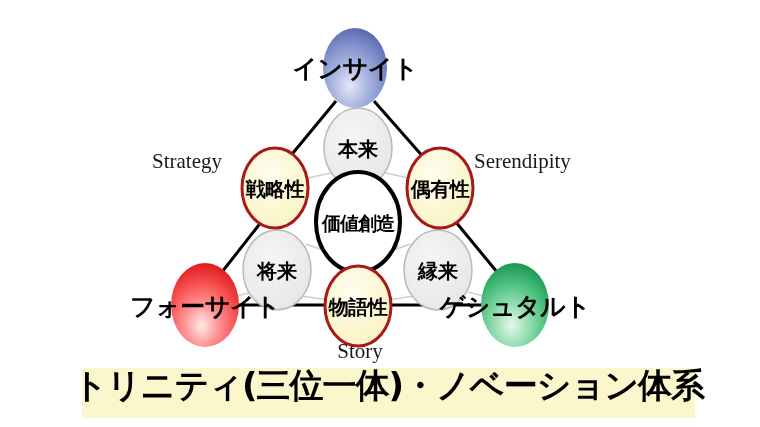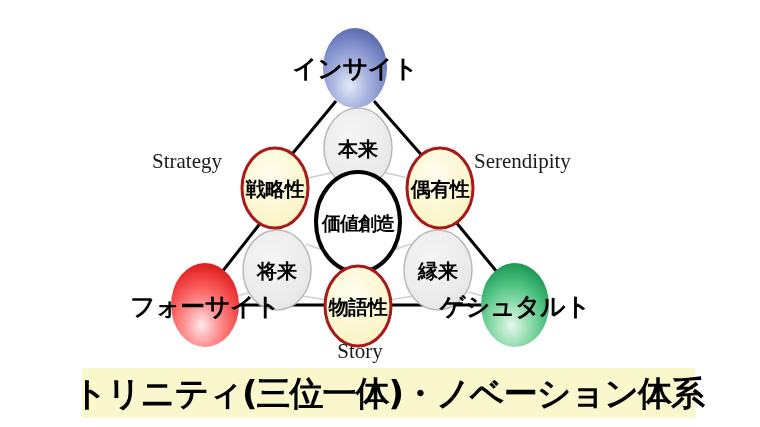--- a/index.html
+++ b/index.html
@@ -58,21 +58,20 @@
   }
   
   #banner {
     position: absolute;
     left: 82px;
     top: 368px;
     width: 613px;
     height: 50px;
     background: #fbf7cd;
     display: flex;
-    align-items: center;
     justify-content: center;
     box-sizing: border-box;
   }
   #banner-text {
     font-family: "DejaVu Sans", "Liberation Sans", sans-serif;
     font-weight: bold;
     font-size: 34px;
     color: #000000;
     letter-spacing: -1px;
     white-space: nowrap;

